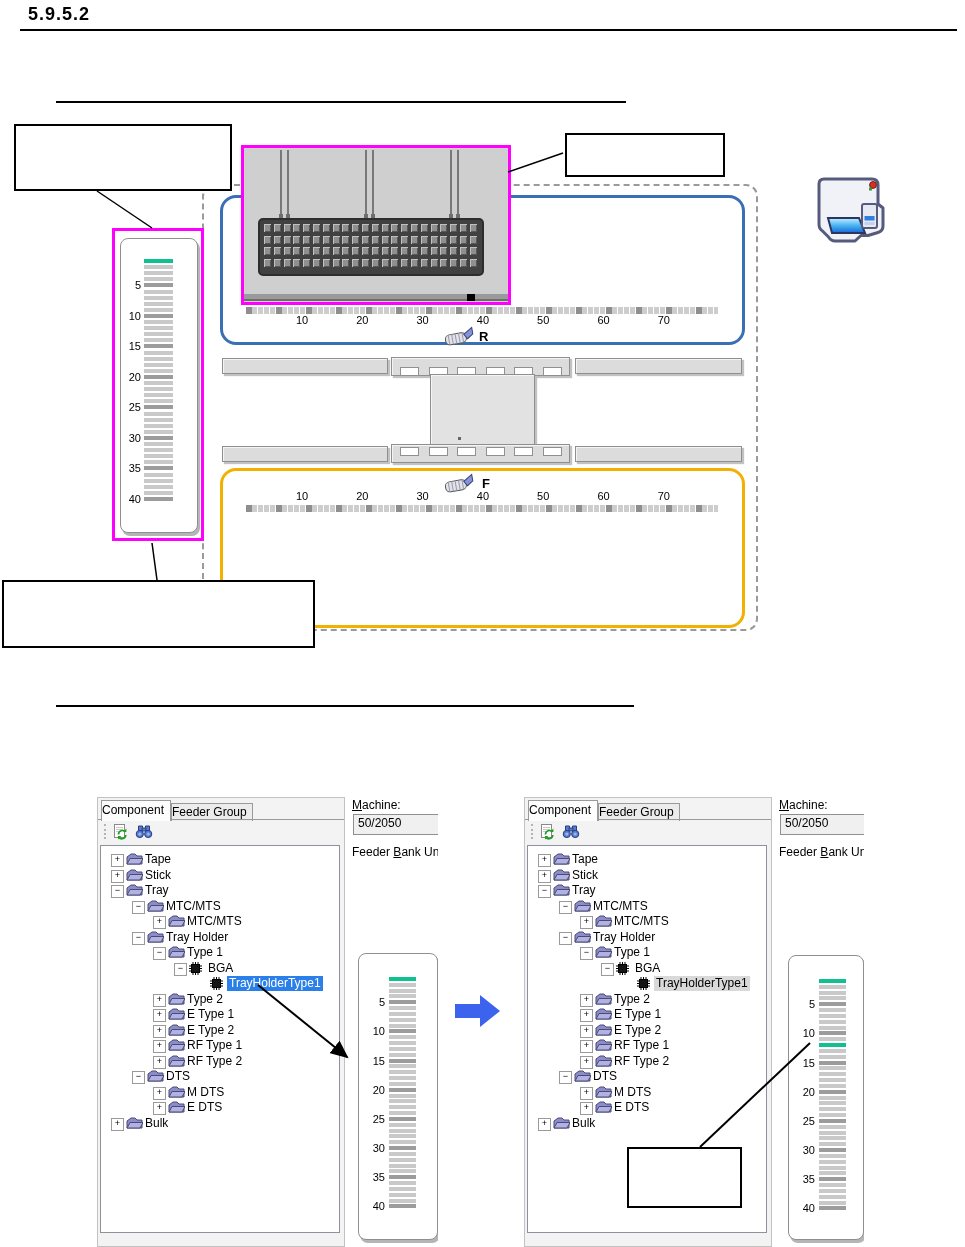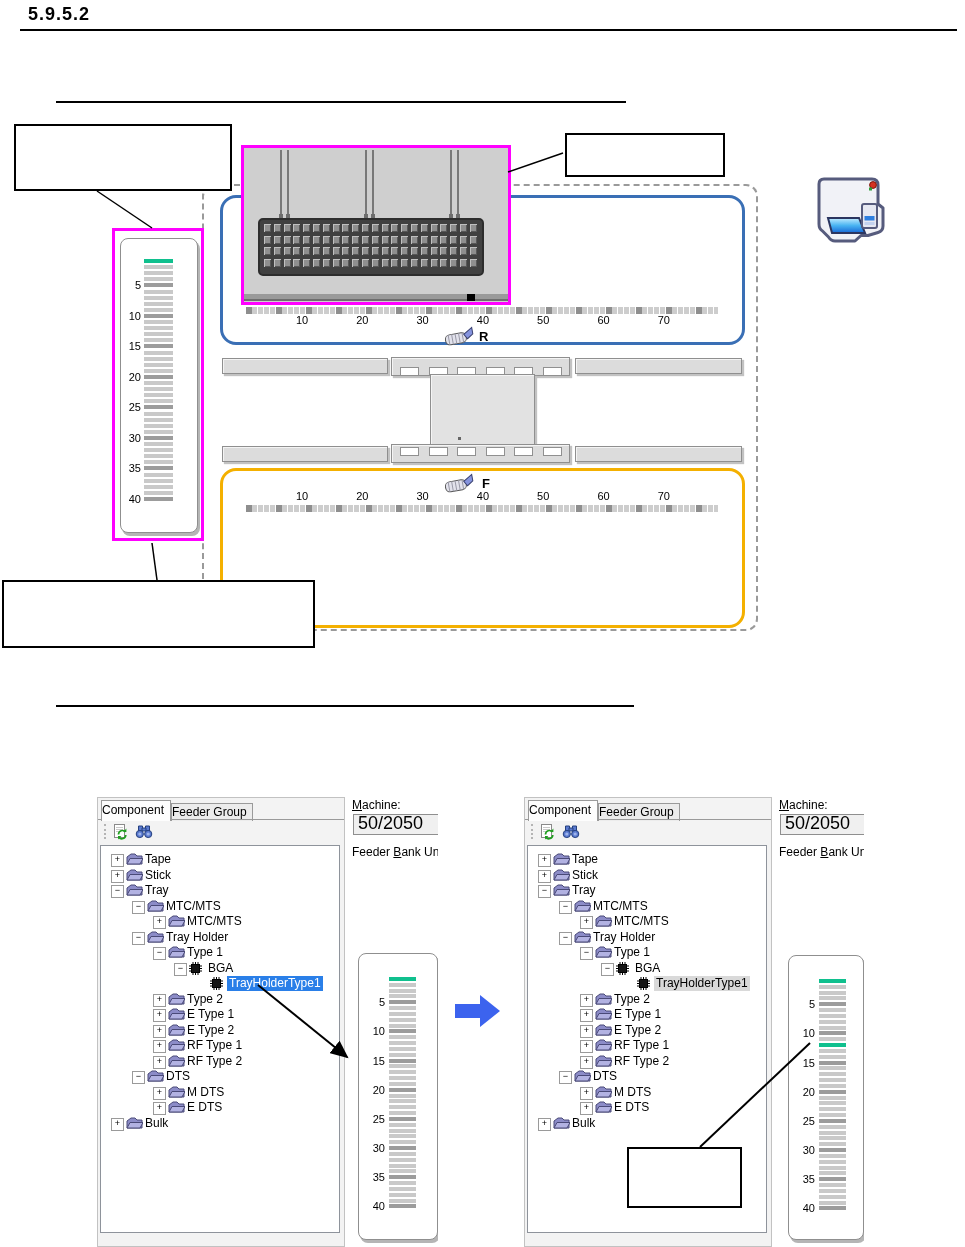--- a/index.html
+++ b/index.html
@@ -25,21 +25,21 @@
   .treepanel{position:absolute;background:#f3f3f3;border:1px solid #c2c2c2;}
   .treebox{position:absolute;background:#fff;border:1px solid #8e939b;overflow:hidden;}
   .trow{position:absolute;height:15px;white-space:nowrap;}
   .expbox{position:absolute;width:11px;height:11px;border:1px solid #9a9a9a;background:#fff;
           font-size:9px;line-height:9px;text-align:center;top:2px;}
   .tlabel{position:absolute;font-size:12px;line-height:15px;padding:0 2px;top:0;}
   .slotwin{position:absolute;background:#fff;border:1px solid #8f8f8f;border-radius:8px;
            box-shadow:2px 3px 0 #b5b5b5;}
   .slotbar{position:absolute;}
   .slotlab{position:absolute;font-size:11px;text-align:right;width:20px;}
-  .sunken{position:absolute;border:1px solid #8f8f8f;background:#f0f0f0;font-size:18px;
+  .sunken{position:absolute;border:1px solid #8f8f8f;background:#f0f0f0;font-size:12px;
           line-height:17px;padding-left:4px;overflow:hidden;}
   .smalltext{position:absolute;font-size:12px;white-space:nowrap;}
   .ul{text-decoration:underline;}
   .magframe{position:absolute;border:3px solid #ff00ff;}
   .gridcell{position:absolute;background:#8f8f8f;
             box-shadow:inset 1px 1px 0 #c0c0c0, inset -1px -1px 0 #585858;}
   .post{position:absolute;width:2px;background:#787878;}
   .postfoot{position:absolute;width:4px;height:9px;background:#6e6e6e;}
   svg{display:block;}
 </style>

